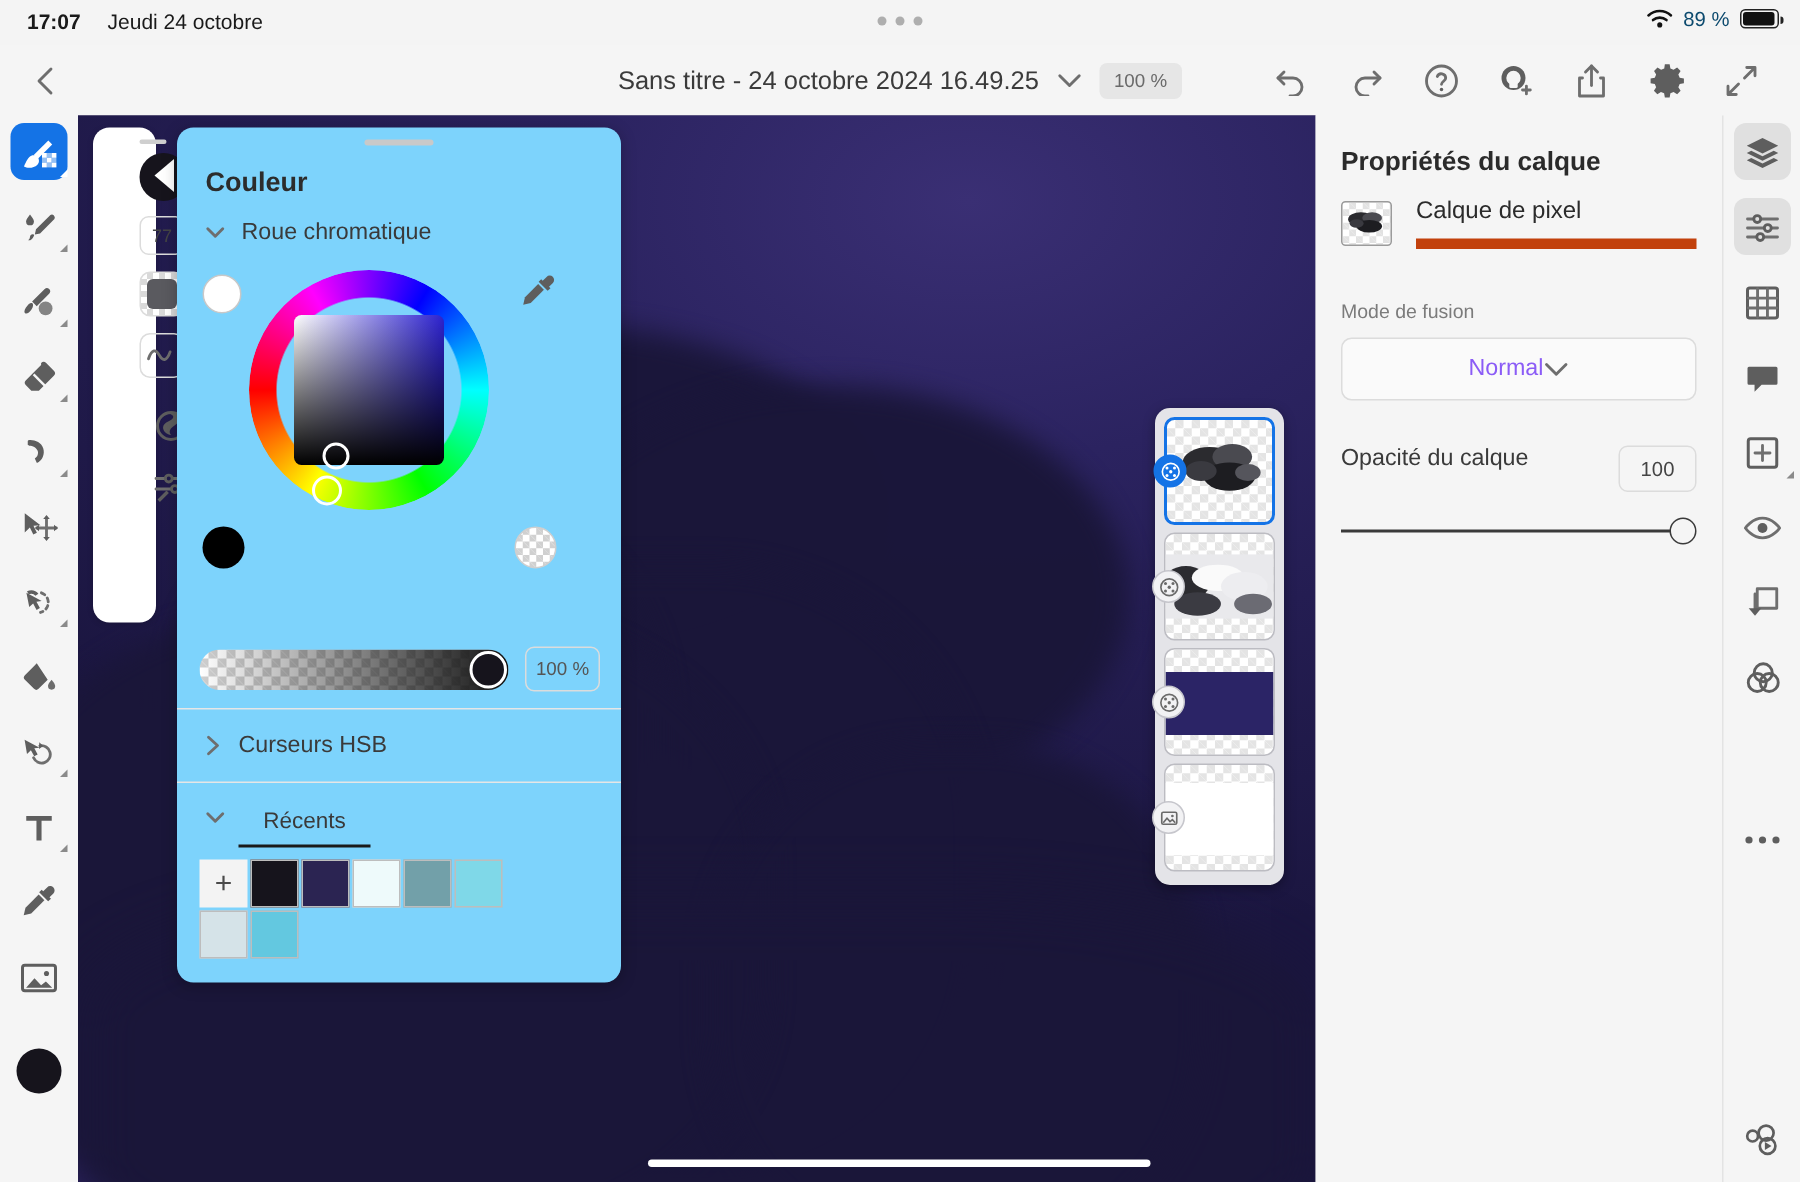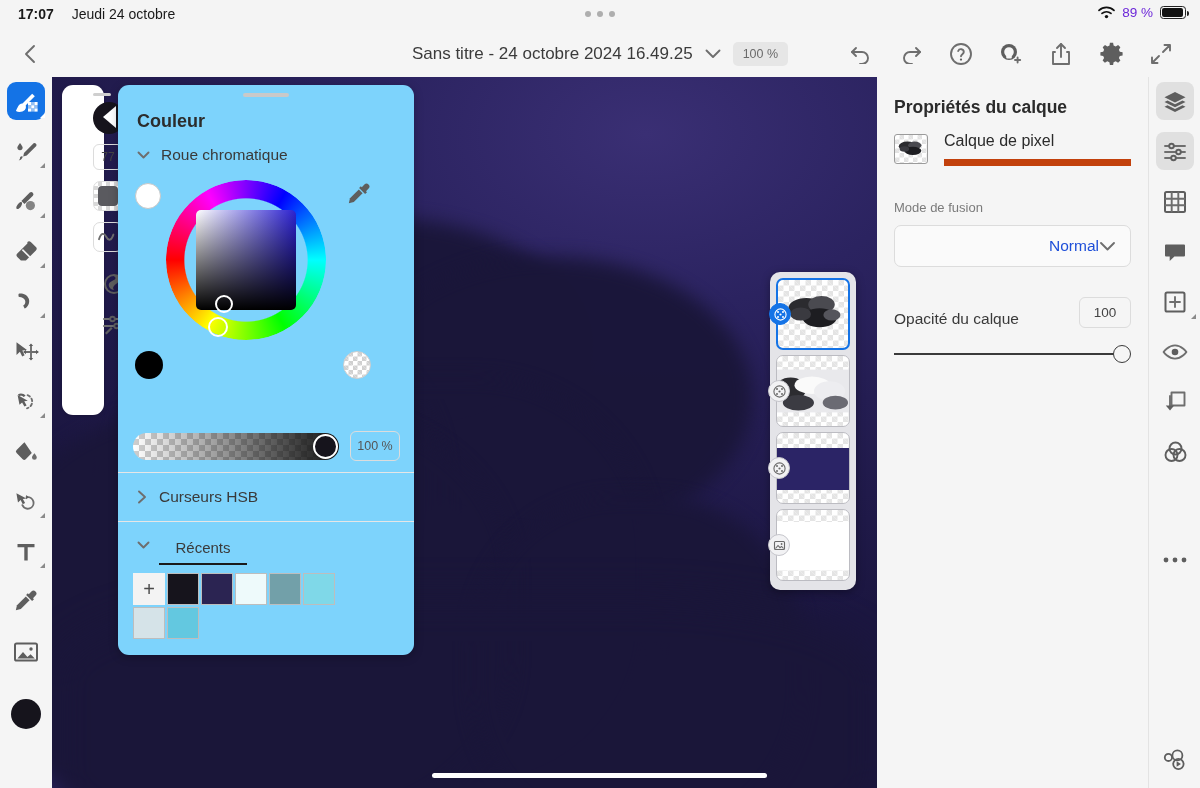--- a/index.html
+++ b/index.html
@@ -10,21 +10,21 @@
     -webkit-font-smoothing:antialiased;
   }
   #root { position:relative; width:1200px; height:788px; }
 
   
   .statusbar { position:absolute; left:0; top:0; width:1200px; height:30px; background:#f4f4f4; }
   .sb-left { position:absolute; left:18px; top:6px; font-size:14px; color:#1a1a1a; font-weight:600; }
   .sb-date { margin-left:14px; font-weight:400; }
   .sb-dots { position:absolute; left:585px; top:11px; display:flex; gap:6px; }
   .sb-dots i { width:6px; height:6px; border-radius:50%; background:#aeaeae; display:block; }
-  .sb-right { position:absolute; right:14px; top:5px; display:flex; align-items:center; gap:7px; font-size:13.5px; color:#6d28d9;}
+  .sb-right { position:absolute; right:14px; top:5px; display:flex; align-items:center; gap:7px; font-size:13.5px; color:#0c4a6e;}
   .batt { width:26px; height:13px; border:1.4px solid #222; border-radius:3.5px; position:relative; }
   .batt:after { content:""; position:absolute; right:-4px; top:3.5px; width:2.2px; height:5px; background:#222; border-radius:0 2px 2px 0;}
   .batt i { position:absolute; left:1.3px; top:1.3px; bottom:1.3px; width:88%; background:#111; border-radius:2px; display:block;}
 
   
   .topbar { position:absolute; left:0; top:30px; width:1200px; height:47px; background:#f5f5f5; }
   .back-chev { position:absolute; left:16px; top:10px; width:28px; height:28px; display:flex; align-items:center; justify-content:center; }
   .doc-title { position:absolute; left:0; top:0; width:1200px; height:47px; display:flex; align-items:center; justify-content:center; gap:12px; }
   .doc-title .t { font-size:17px; color:#3b3b3b; }
   .zoom-badge { background:#e6e6e6; color:#6a6a6a; font-size:12.5px; border-radius:5px; padding:5px 10px; }
@@ -124,22 +124,22 @@
 
   
   .props { position:absolute; left:877px; top:77px; width:271px; height:711px; background:#f5f5f5; }
   .props h2 { font-size:17.5px; color:#2b2b2b; font-weight:600; padding:20px 0 0 17px; }
   .layer-row { display:flex; align-items:center; gap:16px; padding:14px 17px 0 17px; }
   .layer-thumb { width:34px;height:30px;border:1.3px solid #9b9b9b; border-radius:3px; overflow:hidden; position:relative;
         background-image:linear-gradient(45deg,#e2e2e2 25%,transparent 25%,transparent 75%,#e2e2e2 75%),linear-gradient(45deg,#e2e2e2 25%,#fff 25%,#fff 75%,#e2e2e2 75%);
         background-size:9px 9px; background-position:0 0,4.5px 4.5px; }
   .layer-name { flex:1; font-size:16px; color:#2b2b2b; border-bottom:7px solid #c2410c; padding-bottom:9px; }
   .props .lbl { font-size:13px; color:#7b7b7b; padding:34px 0 0 17px; }
-  .select { margin:10px 17px 0 17px; height:42px; border:1px solid #dcdcdc; border-radius:7px; background:#fafafa; display:flex; align-items:center; justify-content:flex-end; padding:0 14px; font-size:15.5px; color:#1d4ed8; }
-  .op-row { display:flex; align-items:flex-end; justify-content:space-between; padding:30px 17px 0 17px; }
+  .select { margin:10px 17px 0 17px; height:42px; border:1px solid #dcdcdc; border-radius:7px; background:#fafafa; display:flex; align-items:center; justify-content:center; padding:0 14px; font-size:15.5px; color:#8b5cf6; }
+  .op-row { display:flex; align-items:flex-start; justify-content:space-between; padding:30px 17px 0 17px; }
   .op-lbl { font-size:15.5px; color:#3a3a3a; }
   .op-val { width:52px;height:31px;border:1px solid #dcdcdc;border-radius:6px; display:flex;align-items:center;justify-content:center; font-size:13.5px; color:#444; }
   .op-slider { position:relative; margin:17px 17px 0 17px; height:18px; }
   .op-slider .bar { position:absolute; left:0; right:10px; top:8px; height:1.8px; background:#3a3a3a; }
   .op-slider .knob { position:absolute; right:0; top:0; width:18px;height:18px;border-radius:50%;border:1.6px solid #3a3a3a; background:#f5f5f5; }
 
   
   .rightrail { position:absolute; left:1148px; top:77px; width:52px; height:711px; background:#f5f5f5; border-left:1px solid #e3e3e3; }
   .rr { position:relative; width:52px; height:50px; display:flex; align-items:center; justify-content:center; }
   .rr.act:before { content:""; position:absolute; left:7px; top:5px; width:38px; height:38px; border-radius:8px; background:#e0e0e0; }

